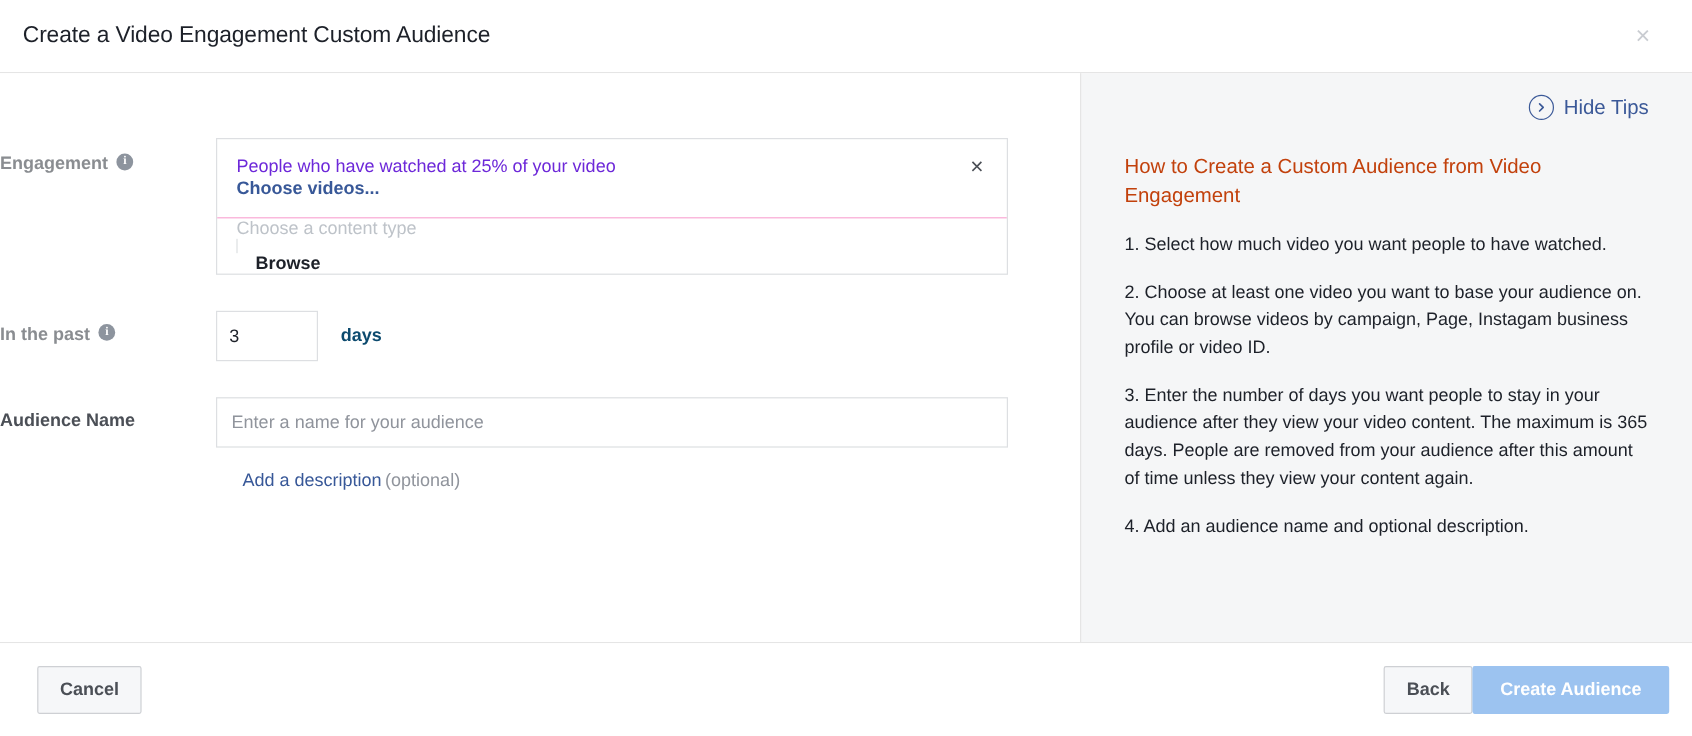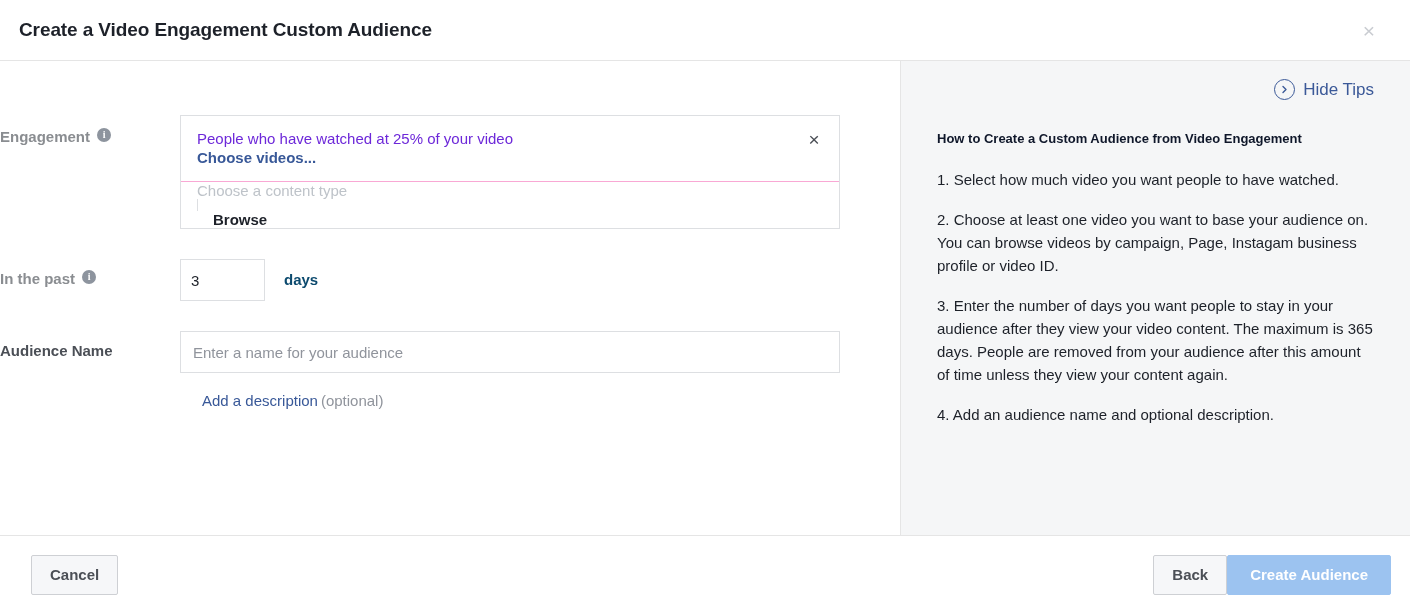--- a/index.html
+++ b/index.html
@@ -29,21 +29,21 @@
     min-height: 61px;
     border-bottom: 1px solid #e5e5e5;
     display: flex;
     align-items: center;
     padding: 0 20px 0 19px;
     box-sizing: border-box;
     background: #fff;
   }
   .dialog-title {
     font-size: 19px;
-    font-weight: bold;
+    font-weight: normal;
     color: #1d2129;
     letter-spacing: -0.1px;
     flex: 1;
   }
   .close-x {
     width: 26px;
     height: 26px;
     display: flex;
     align-items: center;
     justify-content: center;
@@ -264,23 +264,23 @@
     height: 19px;
     border: 1.6px solid #3b5998;
     border-radius: 50%;
     display: inline-flex;
     align-items: center;
     justify-content: center;
     flex: 0 0 auto;
   }
   .hide-tips-icon svg { display: block; }
   .tips-heading {
-    font-size: 13px;
-    font-weight: bold;
-    color: #0f172a;
+    font-size: 17px;
+    font-weight: normal;
+    color: #c2410c;
     line-height: 24px;
     margin-bottom: 17px;
     max-width: 410px;
   }
   .tip-p {
     font-size: 15px;
     color: #1d2129;
     line-height: 23px;
     margin-bottom: 17px;
     max-width: 440px;

